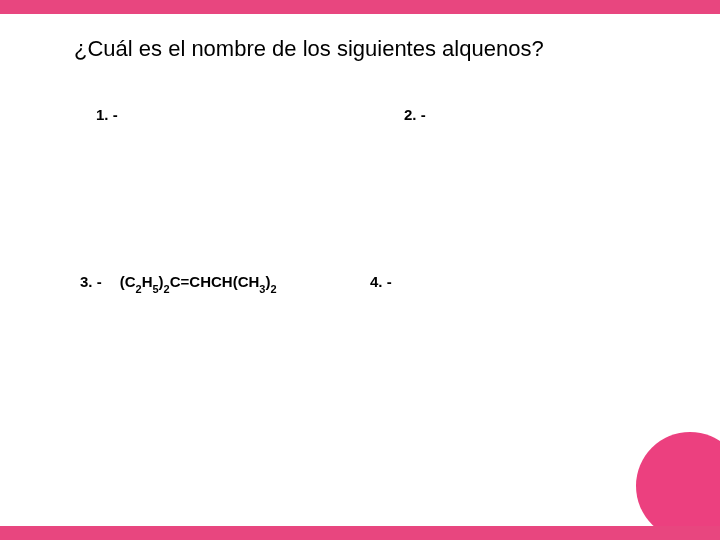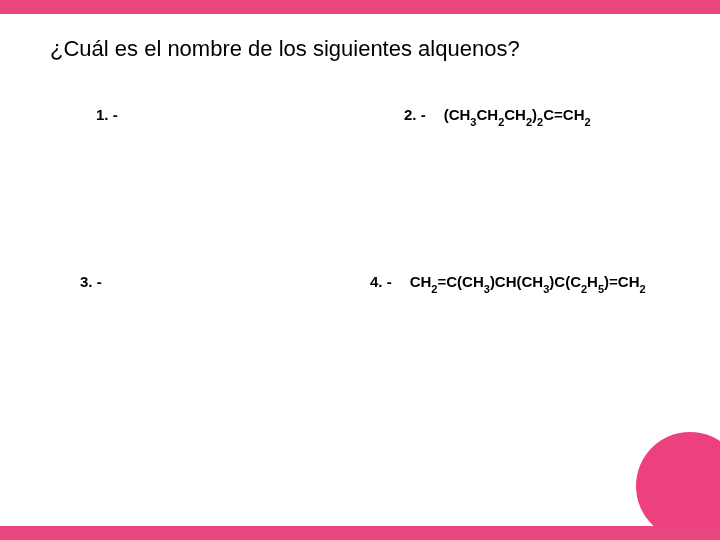--- a/index.html
+++ b/index.html
@@ -22,20 +22,21 @@
   .content{
     position:absolute;left:0;top:0;right:0;bottom:0;
     box-sizing:border-box;
     padding:22px 34px 20px 50px;
     color:#000;
   }
   .title{
     font-size:22px;
     font-weight:400;
     margin-bottom:44px;
+    margin-left:24px;
   }
   .row{display:flex;}
   .row1{margin-bottom:150px;}
   .item{display:flex;font-size:15px;font-weight:700;}
   .item .num{margin-right:18px;white-space:nowrap;}
   .item .formula{white-space:nowrap;}
   sub{font-size:11px;line-height:0;position:relative;bottom:-2px;}
   .r1a{margin-left:46px;width:308px;}
   .r1b{}
   .r2a{margin-left:30px;width:290px;}
@@ -46,28 +47,27 @@
 
 <div class="content">
   <div class="title">¿Cuál es el nombre de los siguientes alquenos?</div>
 
   <div class="row row1">
     <div class="item r1a">
       <span class="num">1. -</span>
     </div>
     <div class="item r1b">
       <span class="num">2. -</span>
-      <span class="formula">(CH<sub>3</sub>CH<sub>2</sub>CH<sub>2</sub>)<sub>2</sub>C=CH<sub>2</sub></span>
     </div>
   </div>
 
   <div class="row row2">
     <div class="item r2a">
       <span class="num">3. -</span>
+      <span class="formula">(C<sub>2</sub>H<sub>5</sub>)<sub>2</sub>C=CHCH(CH<sub>3</sub>)<sub>2</sub></span>
     </div>
     <div class="item r2b">
       <span class="num">4. -</span>
-      <span class="formula">CH<sub>2</sub>=C(CH<sub>3</sub>)CH(CH<sub>3</sub>)C(C<sub>2</sub>H<sub>5</sub>)=CH<sub>2</sub></span>
     </div>
   </div>
 </div>
 
 <div class="circle"></div>
 
 </body></html>

